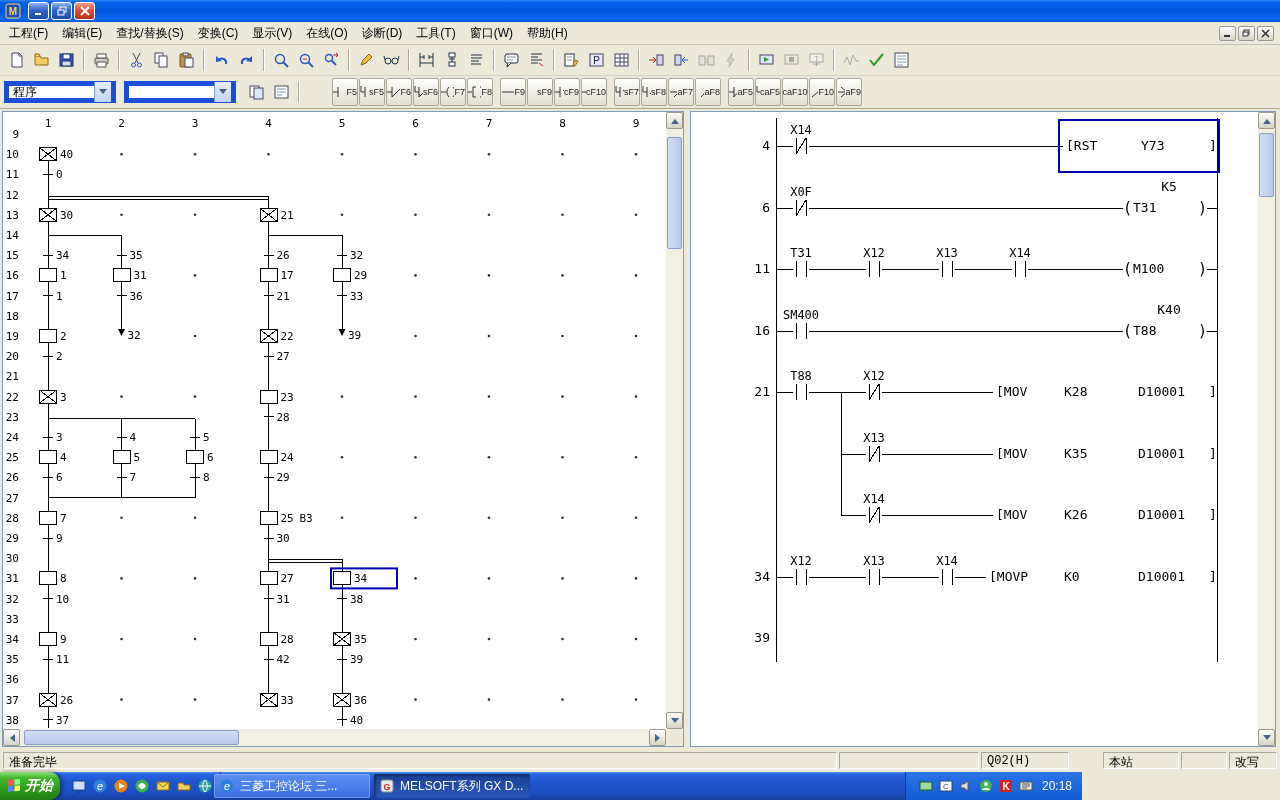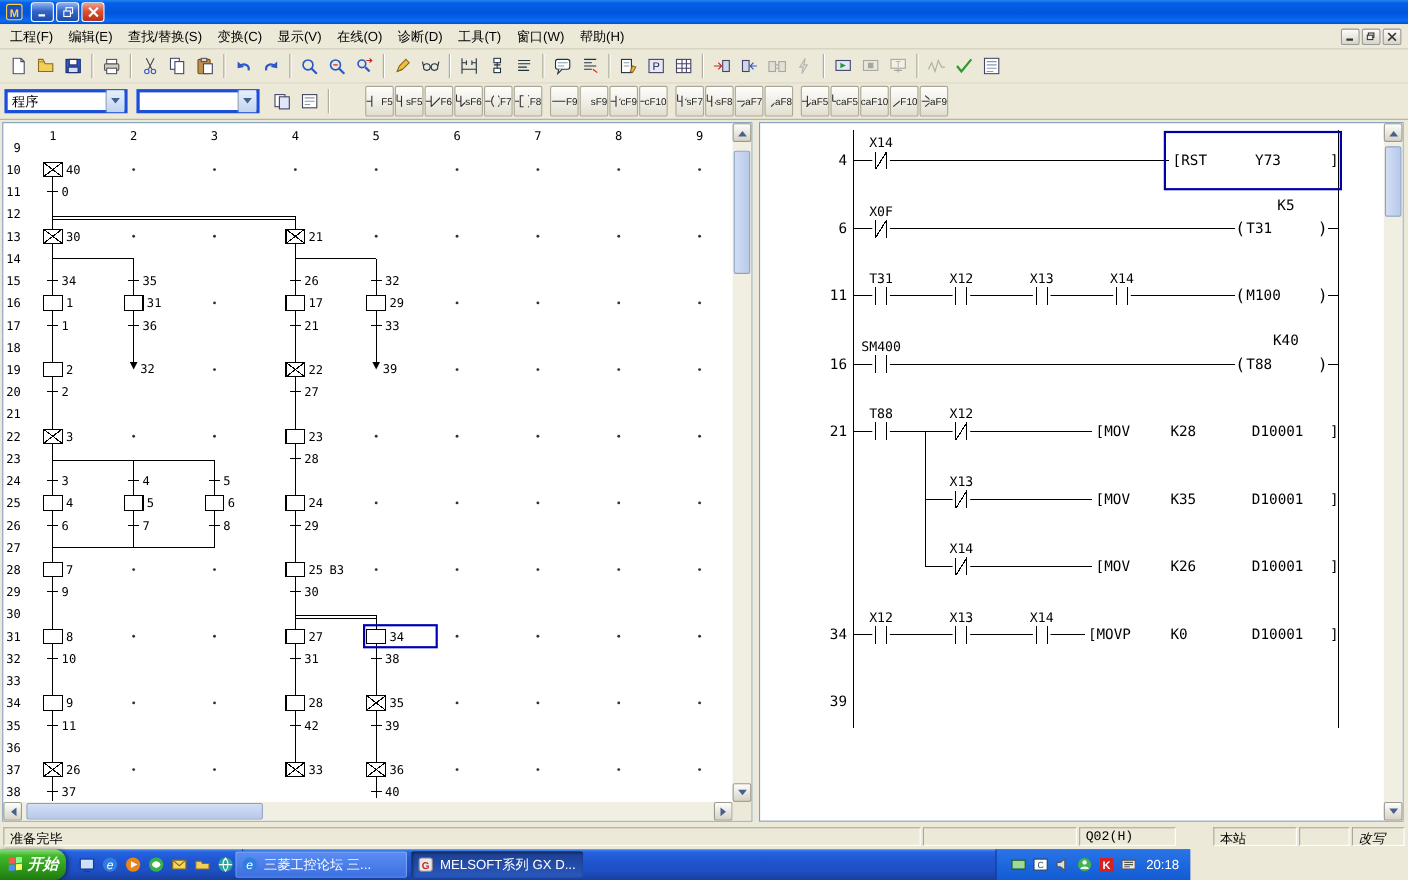--- a/index.html
+++ b/index.html
@@ -19,21 +19,21 @@
 .menu-item{padding:3px 7px;cursor:default}
 .mdi-ctrls{margin-left:auto;display:flex;gap:2px;padding-right:4px}
 .mdibtn{width:17px;height:15px;border:1px solid #999;background:linear-gradient(180deg,#fdfdfb,#d8d4c6);display:flex;align-items:center;justify-content:center;font-size:9px;border-radius:2px}
 
 .toolbar{position:absolute;left:0;width:1280px;background:#ECE9D8;display:flex;align-items:center;padding:2px 4px;border-bottom:1px solid #d8d4c4}
 #toolbar-main{top:45px;height:31px}
 #toolbar-edit{top:76px;height:33px;border-bottom:1px solid #aca899}
 .tb-btn{width:24px;height:24px;display:inline-flex;align-items:center;justify-content:center;border:1px solid transparent;border-radius:2px;background:transparent;margin-right:1px}
 .tb-btn.disabled{opacity:.40;filter:grayscale(1)}
 .tb-sep{width:2px;height:22px;border-left:1px solid #aca899;border-right:1px solid #fff;margin:0 4px}
-.combo{height:22px;background:#fff;border:3px solid #1d4ed8;display:flex;align-items:center;position:relative;margin-right:8px}
+.combo{height:22px;background:#fff;border:5px solid #1d4ed8;display:flex;align-items:center;position:relative;margin-right:8px}
 .combo .cval{flex:1;padding:0 4px;font-size:12px;white-space:nowrap;overflow:hidden}
 .combo .carrow{width:17px;height:20px;background:linear-gradient(180deg,#e8f0fb,#c0d4f0);border-left:1px solid #7f9db9;display:flex;align-items:center;justify-content:center}
 .fkey{width:26px;height:28px;border:1px solid #aca899;border-radius:2px;background:linear-gradient(180deg,#fefefc,#e2ded0);display:flex;flex-direction:row;align-items:center;justify-content:center;margin-right:1px}
 .fkey .flabel{font-size:9px;line-height:9px;color:#222;margin-top:1px}
 .fgap{width:6px}
 
 #workspace{position:absolute;left:0;top:109px;width:1280px;height:641px;background:#ECE9D8}
 .pane{position:absolute;background:#fff;border:1px solid #7f9db9}
 #sfc-pane{left:2px;top:2px;width:682px;height:636px}
 #ladder-pane{left:690px;top:2px;width:586px;height:636px}
@@ -1022,21 +1022,21 @@
     </div>
   </div>
 </div>
 
 <div id="statusbar">
     <div class="seg" style="flex: 1 1 0%;">准备完毕</div>
     <div class="seg" style="width: 140px;"></div>
     <div class="seg" style="width: 88px; font-family: Liberation Mono, monospace;">Q02(H)</div>
     <div class="seg" style="width: 76px; margin-left: 32px;">本站</div>
     <div class="seg" style="width: 46px;"></div>
-    <div class="seg" style="width: 48px; font-style: italic;">改写</div>
+    <div class="seg" style="width: 48px;">改写</div>
   </div>
 
 <div id="taskbar">
   <div id="start-btn">
     <svg width="14" height="14">
       <rect x="1" y="1" width="5.5" height="5.5" fill="#f55" transform="skewY(-6)"></rect>
       <rect x="7.5" y="1" width="5.5" height="5.5" fill="#8f8" transform="skewY(-6)"></rect>
       <rect x="1" y="7.5" width="5.5" height="5.5" fill="#58f" transform="skewY(-6)"></rect>
       <rect x="7.5" y="7.5" width="5.5" height="5.5" fill="#ff6" transform="skewY(-6)"></rect>
     </svg>

